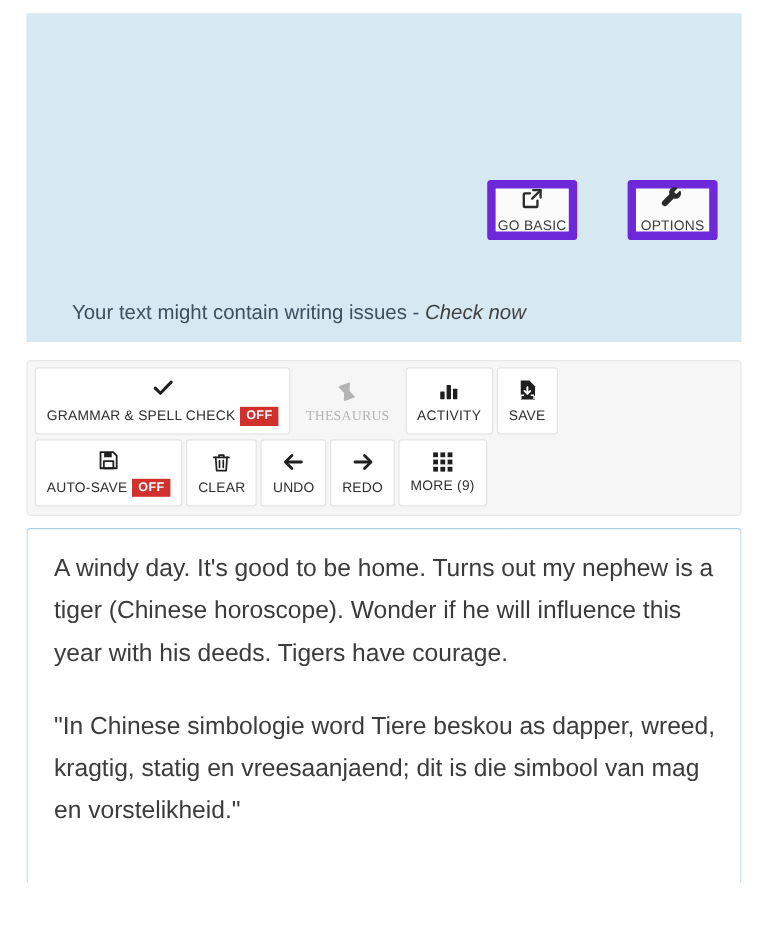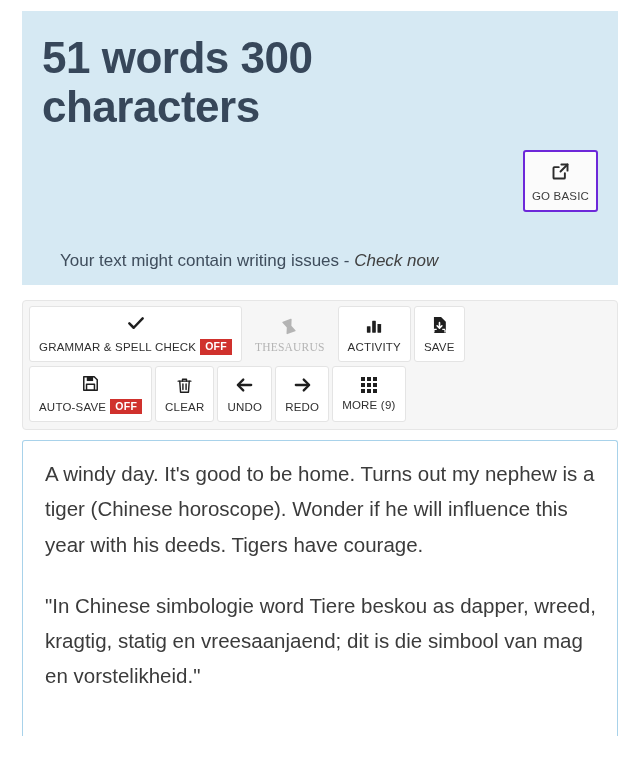--- a/index.html
+++ b/index.html
@@ -45,23 +45,23 @@
   .header-buttons {
     position: absolute;
     right: 20px;
     top: 139px;
     display: flex;
     gap: 3px;
   }
 
   .hdr-btn {
     width: 75px;
-    height: 62px;
+    height: 50px;
     background: #fbfbfb;
-    border: 2px solid #6d28d9;
+    border: 7px solid #6d28d9;
     border-radius: 3px;
     display: flex;
     flex-direction: column;
     align-items: center;
     justify-content: center;
     gap: 7px;
     cursor: pointer;
     margin-left: 39px;
   }
   .hdr-btn .glyph {
@@ -201,35 +201,42 @@
   }
   .dotgrid i { background: #1f1f1f; display: block; width: 4px; height: 4px; }
 </style>
 </head>
 <body>
 
 <div class="page">
 
   <div class="header-panel">
 
-    <div class="counter-title">51 words 300 characters</div>
 
     <div class="header-buttons">
 
       <div class="hdr-btn">
         <span class="glyph">
           <svg width="21" height="21" viewBox="0 0 24 24" fill="none" stroke="currentColor" stroke-width="2.2" stroke-linecap="round" stroke-linejoin="round">
             <path d="M13 4h7v7"></path>
             <path d="M20 4L12 12"></path>
             <path d="M17 14v5a1 1 0 0 1-1 1H5a1 1 0 0 1-1-1V8a1 1 0 0 1 1-1h5"></path>
           </svg>
         </span>
         <span class="lbl">GO BASIC</span>
       </div>
 
+      <div class="hdr-btn">
+        <span class="glyph">
+          <svg width="21" height="21" viewBox="0 0 24 24" fill="currentColor">
+            <path d="M20.2 4.1a1 1 0 0 0-1.6-.3l-2.5 2.5-1.9-.4-.4-1.9 2.5-2.5a1 1 0 0 0-.3-1.6 5.6 5.6 0 0 0-7.2 6.9L2.1 13.5a3 3 0 0 0 4.3 4.2l6.7-6.6a5.6 5.6 0 0 0 7.1-7z" transform="translate(0.6,1.4) scale(0.95)"></path>
+          </svg>
+        </span>
+        <span class="lbl">OPTIONS</span>
+      </div>
 
     </div>
 
     <div class="issues-line">
       <span>Your text might contain writing issues - </span><a href="#">Check now</a>
     </div>
 
   </div>
 
   <div class="toolbar-panel">

